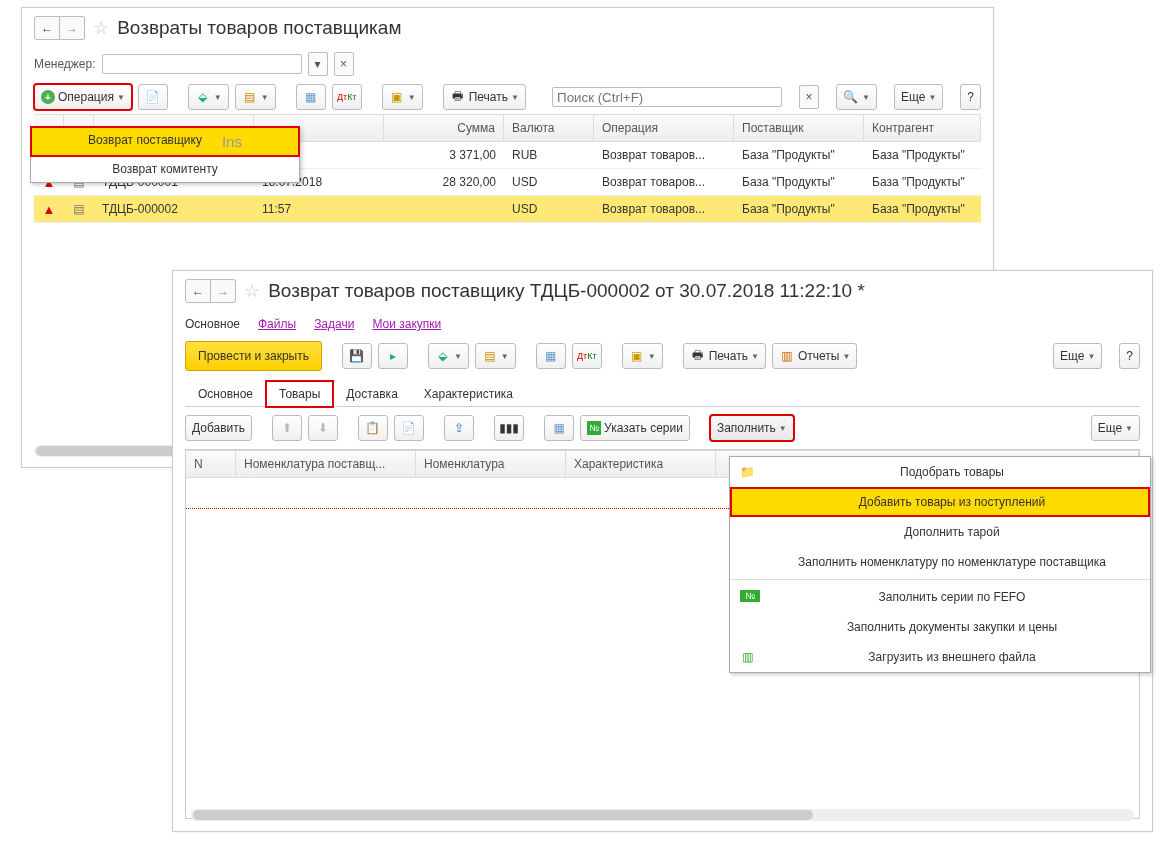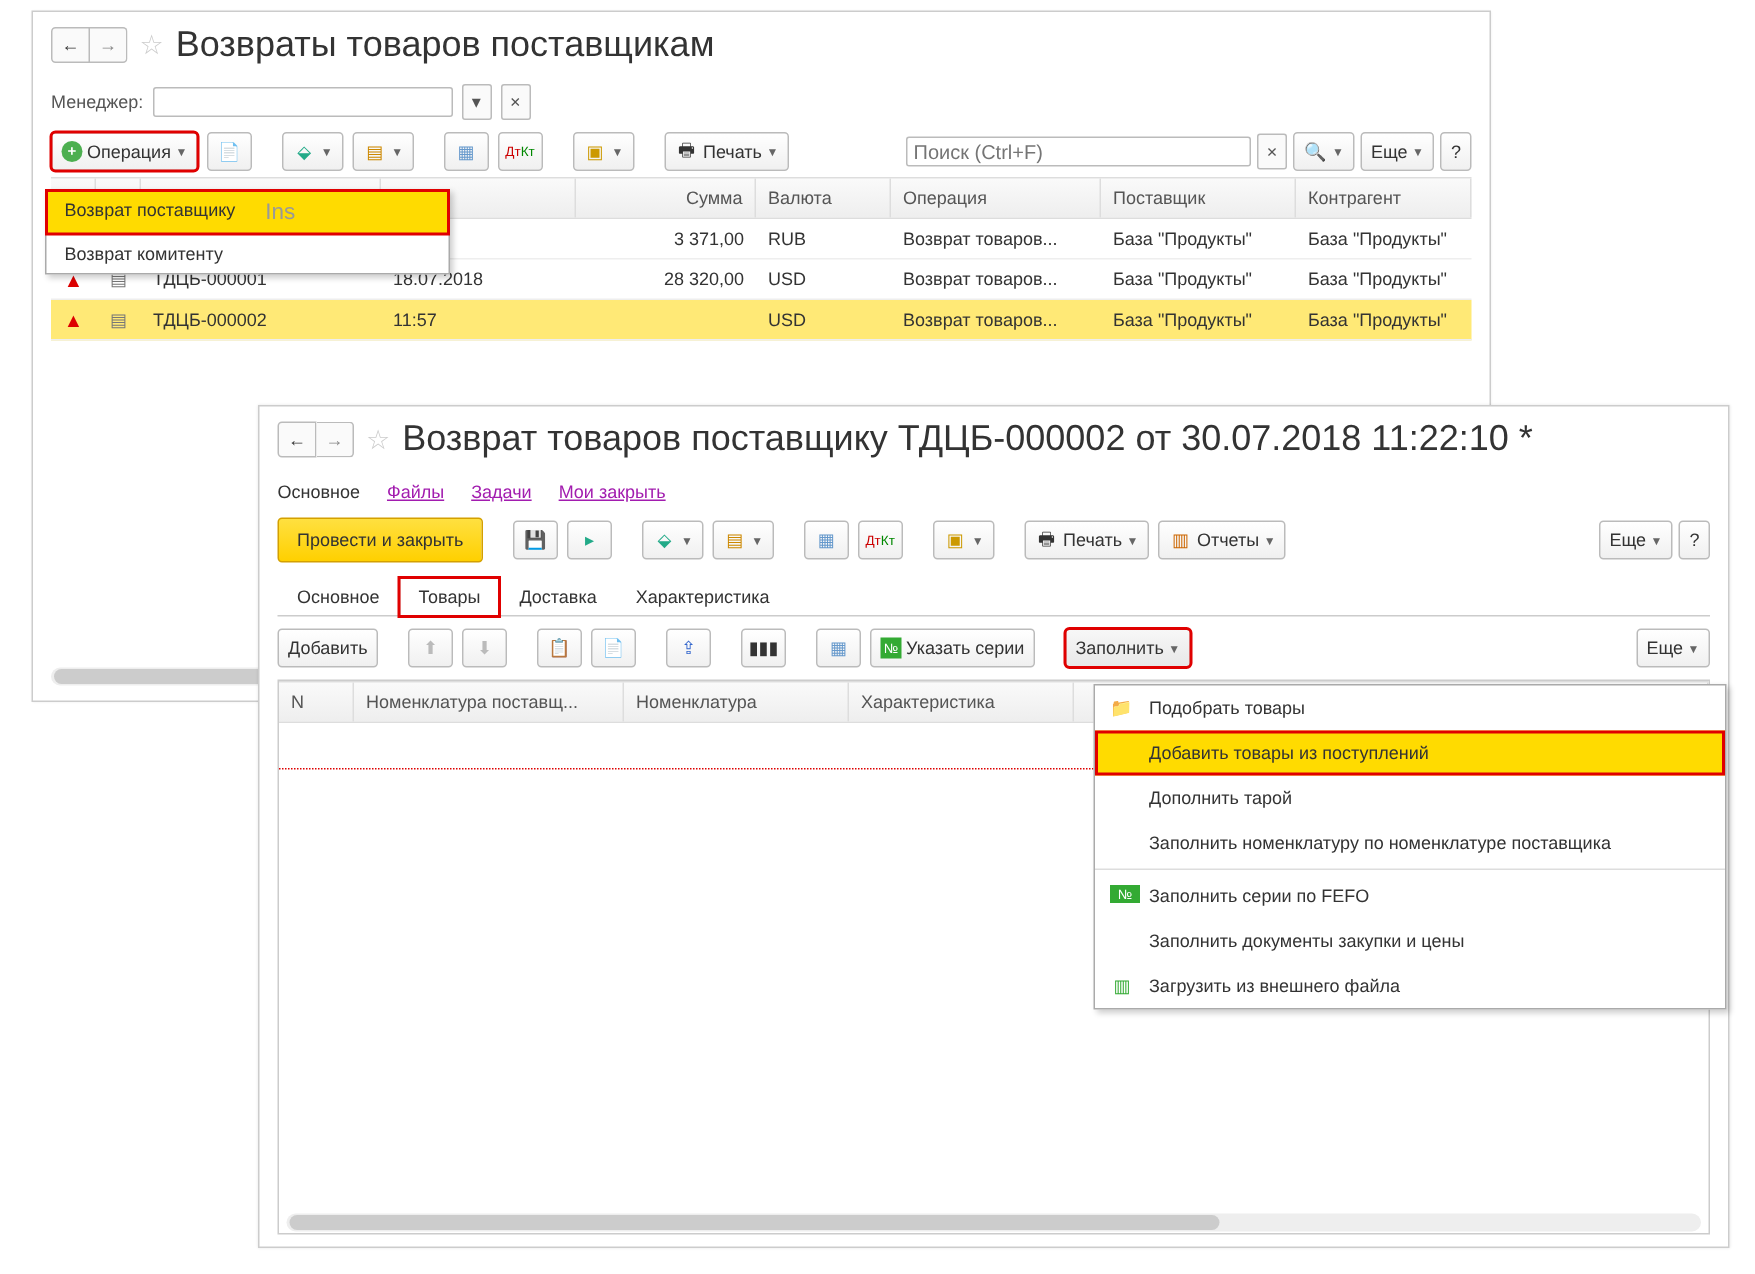--- a/index.html
+++ b/index.html
@@ -5,53 +5,53 @@
   body{margin:0;font-family:Arial,sans-serif;font-size:12px;color:#333;background:#fff;position:relative;width:1170px;height:849px}
   .win{position:absolute;border:1px solid #ccc;background:#fff;box-shadow:0 0 2px rgba(0,0,0,.1)}
   .win1{left:21px;top:7px;width:971px;height:459px}
   .win2{left:172px;top:270px;width:979px;height:560px}
   .titlebar{display:flex;align-items:center;padding:8px 12px;gap:8px}
   .navbtns{display:flex;gap:0}
   .navbtn{width:24px;height:22px;border:1px solid #bbb;background:#fafafa;display:flex;align-items:center;justify-content:center;color:#888}
   .navbtn:first-child{border-radius:3px 0 0 3px;color:#333}
   .navbtn:last-child{border-radius:0 3px 3px 0;border-left:0}
   .star{color:#ccc;font-size:18px}
-  .wintitle{font-size:24px;font-weight:400;color:#333}
+  .wintitle{font-size:19px;font-weight:400;color:#333}
   .row{display:flex;align-items:center;padding:4px 12px;gap:6px}
   .lbl{color:#555}
   .inp{height:20px;border:1px solid #bbb;border-radius:2px;background:#fff;padding:0 4px;box-sizing:border-box}
   .dropbtn{width:18px;height:22px;border:1px solid #bbb;border-radius:2px;background:#fafafa;display:flex;align-items:center;justify-content:center;color:#555}
   .btn{height:24px;border:1px solid #bbb;border-radius:3px;background:linear-gradient(#fff,#f0f0f0);padding:0 6px;display:inline-flex;align-items:center;gap:3px;color:#333;cursor:pointer;font-size:12px}
   .btn.yellow{background:linear-gradient(#ffe040,#ffd000);border-color:#d4a000;font-weight:400}
   .btn .caret{font-size:8px;color:#666}
   .toolbar{display:flex;align-items:center;padding:4px 12px;gap:6px;flex-wrap:nowrap}
   .sep{width:8px}
   .icon{width:16px;height:16px;display:inline-flex;align-items:center;justify-content:center;font-size:12px}
   .hl-red{outline:2px solid #e00000;outline-offset:-1px}
   .menu{position:absolute;background:#fff;border:1px solid #aaa;box-shadow:2px 2px 4px rgba(0,0,0,.2);z-index:5}
-  .menu-item{padding:6px 12px;display:flex;justify-content:flex-start;gap:20px}
+  .menu-item{padding:6px 12px;display:flex;justify-content:center;gap:20px}
   .menu-item.sel{background:#ffdb00}
   .shortcut{color:#999;font-size:15px}
   .grid-head{display:flex;background:linear-gradient(#fafafa,#eee);border-top:1px solid #ddd;border-bottom:1px solid #ddd}
   .gh{padding:6px 8px;border-right:1px solid #ddd;color:#555;box-sizing:border-box;display:flex;align-items:center}
   .grid-row{display:flex;border-bottom:1px solid #eee;height:26px;align-items:center}
   .gc{padding:0 8px;box-sizing:border-box;overflow:hidden;white-space:nowrap;text-overflow:ellipsis}
   .grid-row.y{background:#ffe976}
   .warn-icon{color:#d00;font-size:13px}
   .doc-icon{color:#777}
   .tabs{display:flex;border-bottom:1px solid #ccc;margin:6px 12px 0}
   .tab{padding:5px 12px;border:1px solid transparent;margin-bottom:-1px;color:#333}
   .tab.active{border:1px solid #ccc;border-bottom-color:#fff;background:#fff}
   .linktabs{display:flex;gap:18px;padding:6px 12px}
   .linktabs .lt{color:#a21caf;text-decoration:underline;cursor:pointer}
   .linktabs .lt.active{color:#333;text-decoration:none}
   .grid2{margin:0 12px;border:1px solid #ccc}
   .scrollbar{position:absolute;bottom:10px;left:12px;right:12px;height:12px;background:#eee;border-radius:6px}
   .scrollbar .thumb{position:absolute;left:2px;top:1px;height:10px;width:280px;background:#ccc;border-radius:5px}
-  .search-wrap{display:flex;margin-left:auto;align-items:center;gap:4px}
+  .search-wrap{display:flex;margin-left:auto;align-items:center;gap:17px}
   .redline{border-top:1px dotted #d00;margin-top:30px}
   .fillmenu{left:728px;top:456px;width:420px}
   .fillmenu .menu-item{padding:8px 12px 8px 36px;position:relative}
   .fillmenu .menu-item .mi-icon{position:absolute;left:10px;width:16px;text-align:center}
   .fillmenu .menu-item.sel2{background:#ffdb00;outline:2px solid #e00000;outline-offset:-2px}
   .fillmenu hr{border:none;border-top:1px solid #ddd;margin:2px 0}
   .plus-circle{width:14px;height:14px;border-radius:50%;background:#4caf50;color:#fff;display:inline-flex;align-items:center;justify-content:center;font-size:10px;font-weight:bold}
   .arrow-sort{font-size:10px;color:#777}
 </style>
 </head>
@@ -201,21 +201,21 @@
       <div class="navbtn">→</div>
     </div>
     <span class="star">☆</span>
     <span class="wintitle">Возврат товаров поставщику ТДЦБ-000002 от 30.07.2018 11:22:10 *</span>
   </div>
 
   <div class="linktabs">
     <span class="lt active">Основное</span>
     <span class="lt">Файлы</span>
     <span class="lt">Задачи</span>
-    <span class="lt">Мои закрыть</span>
+    <span class="lt">Мои закупки</span>
   </div>
 
   <div class="toolbar">
     <div class="btn yellow" style="height:28px;padding:0 12px">
         <span>Провести и закрыть</span>
       </div>
     <div class="sep"></div>
     <div class="btn">
         <span class="icon" style="color:#36c">💾</span>
       </div>

